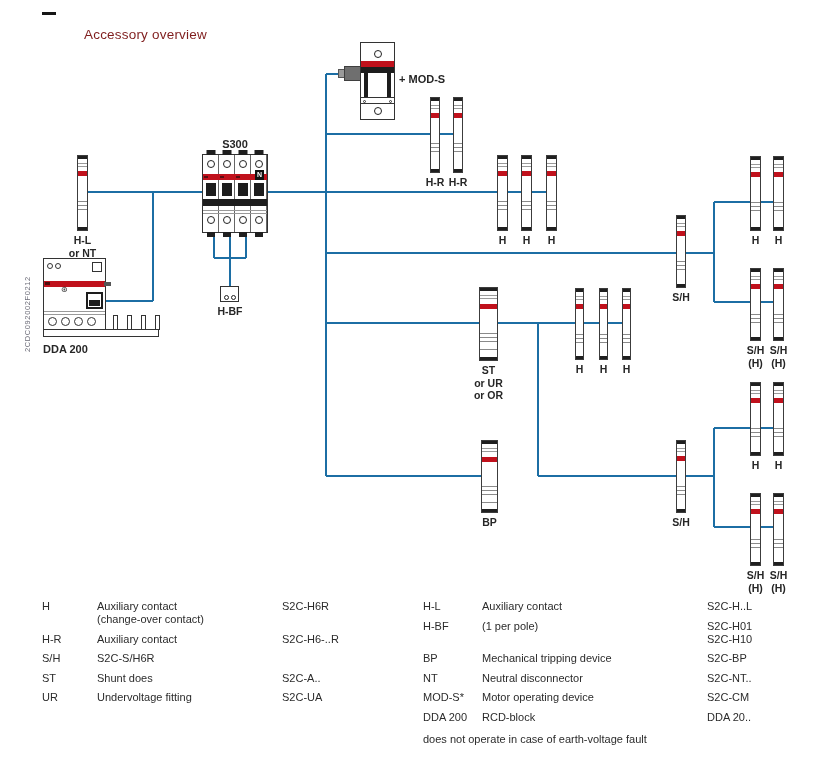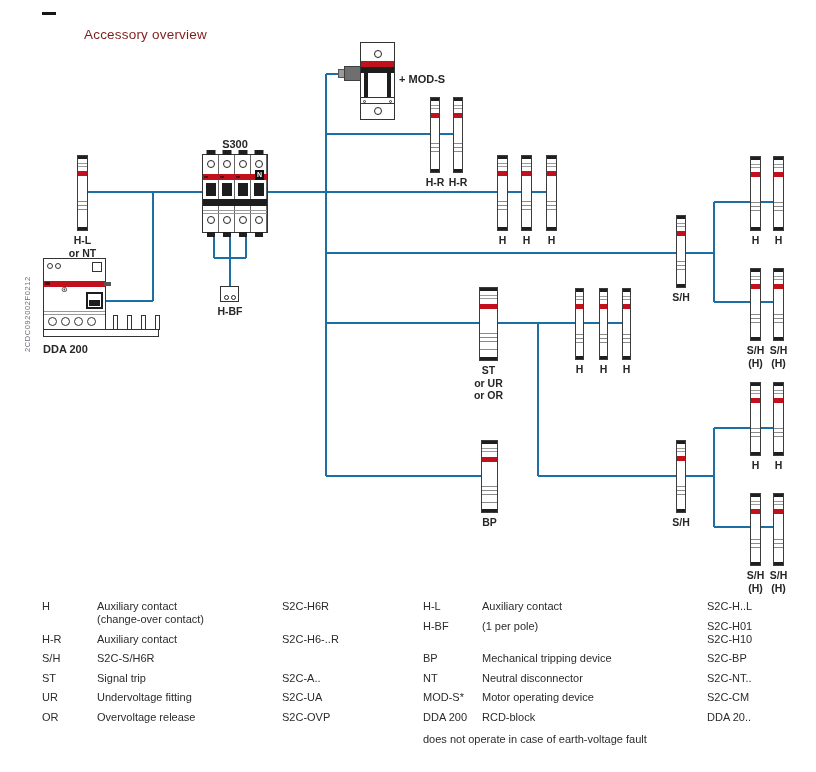--- a/index.html
+++ b/index.html
@@ -539,46 +539,35 @@
         </div>
         <div class="lcode">
           <div>S2C-S/H6R</div>
         </div>
       </div>
       <div class="lrow">
         <div class="lterm">
           <div>ST</div>
         </div>
         <div class="ldesc">
-          <div>Signal trip</div>
+          <div>Shunt does</div>
         </div>
         <div class="lcode">
           <div>S2C-A..</div>
         </div>
       </div>
       <div class="lrow">
         <div class="lterm">
           <div>UR</div>
         </div>
         <div class="ldesc">
           <div>Undervoltage fitting</div>
         </div>
         <div class="lcode">
           <div>S2C-UA</div>
-        </div>
-      </div>
-      <div class="lrow">
-        <div class="lterm">
-          <div>OR</div>
-        </div>
-        <div class="ldesc">
-          <div>Overvoltage release</div>
-        </div>
-        <div class="lcode">
-          <div>S2C-OVP</div>
         </div>
       </div>
     </div>
   <div id="legend-right" class="legend-col">
   <div class="lrow">
         <div class="lterm">
           <div>H-L</div>
         </div>
         <div class="ldesc">
           <div>Auxiliary contact</div>

